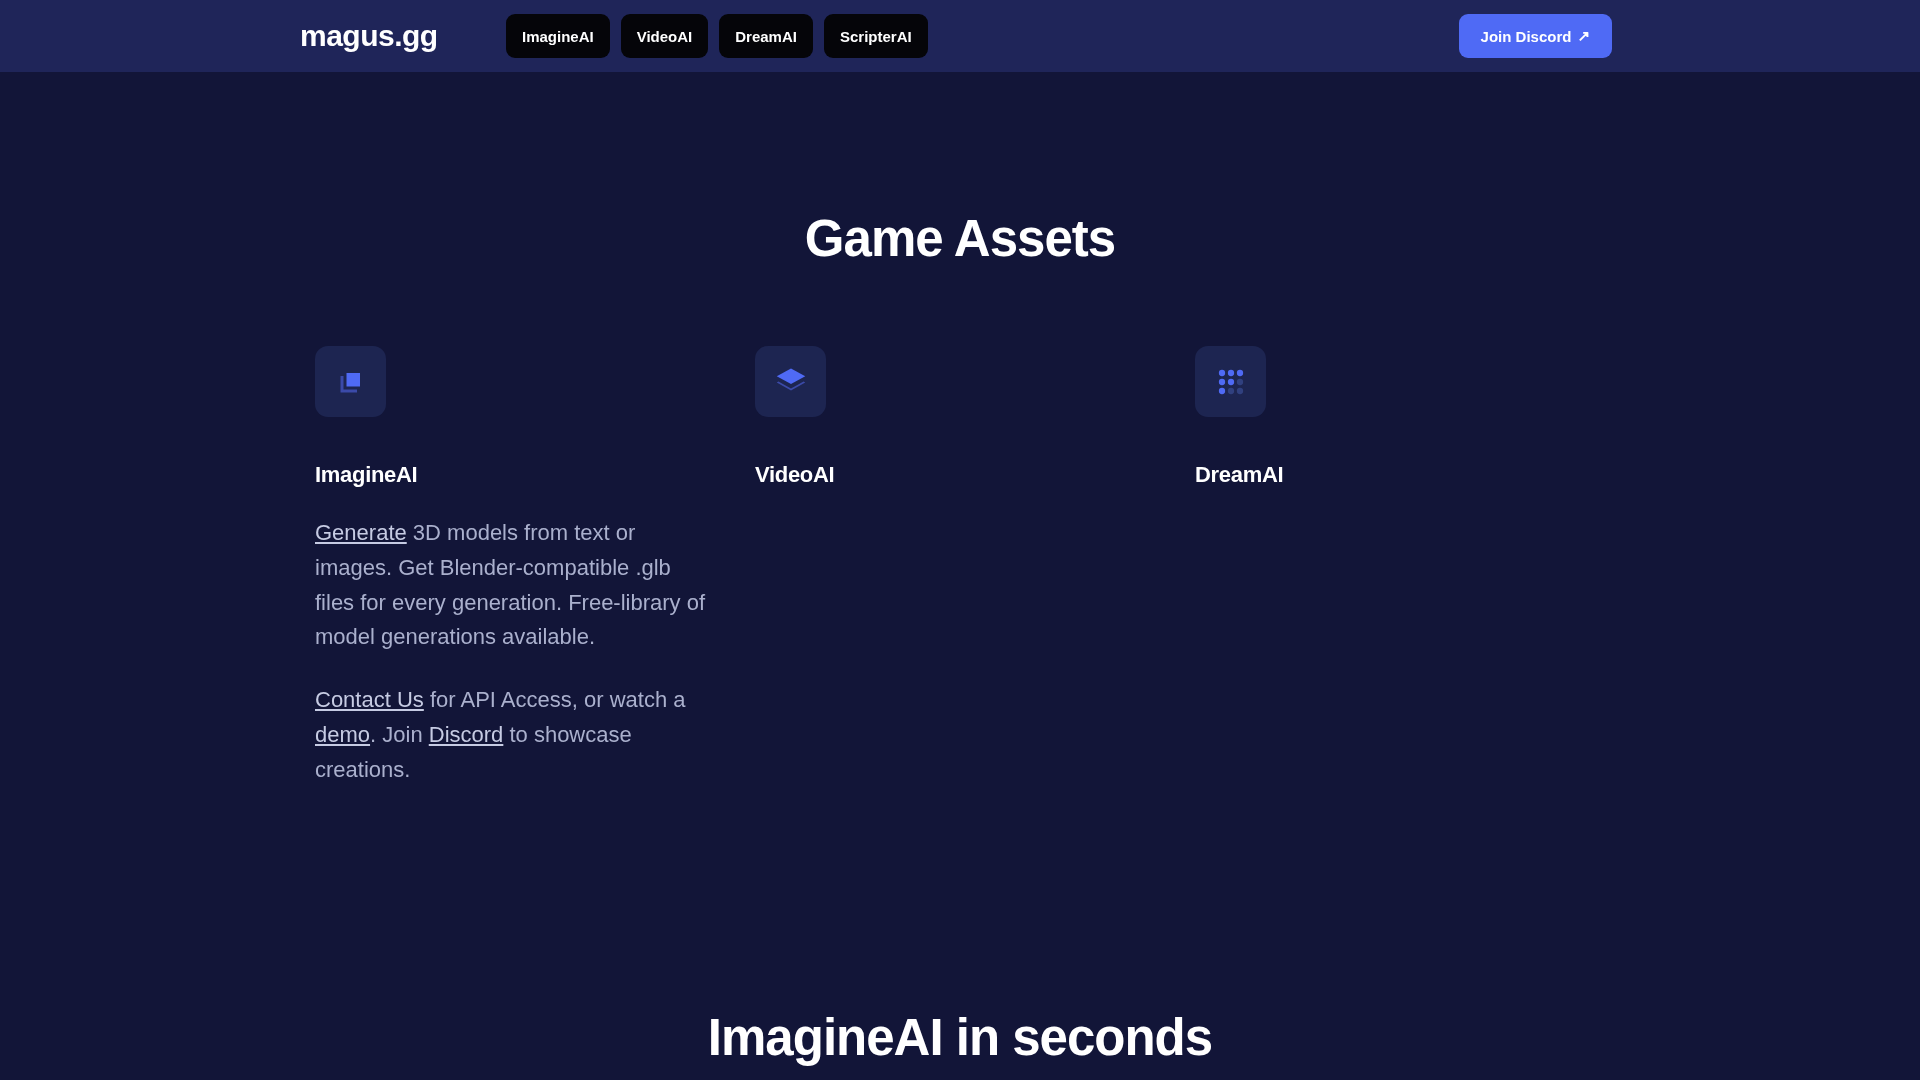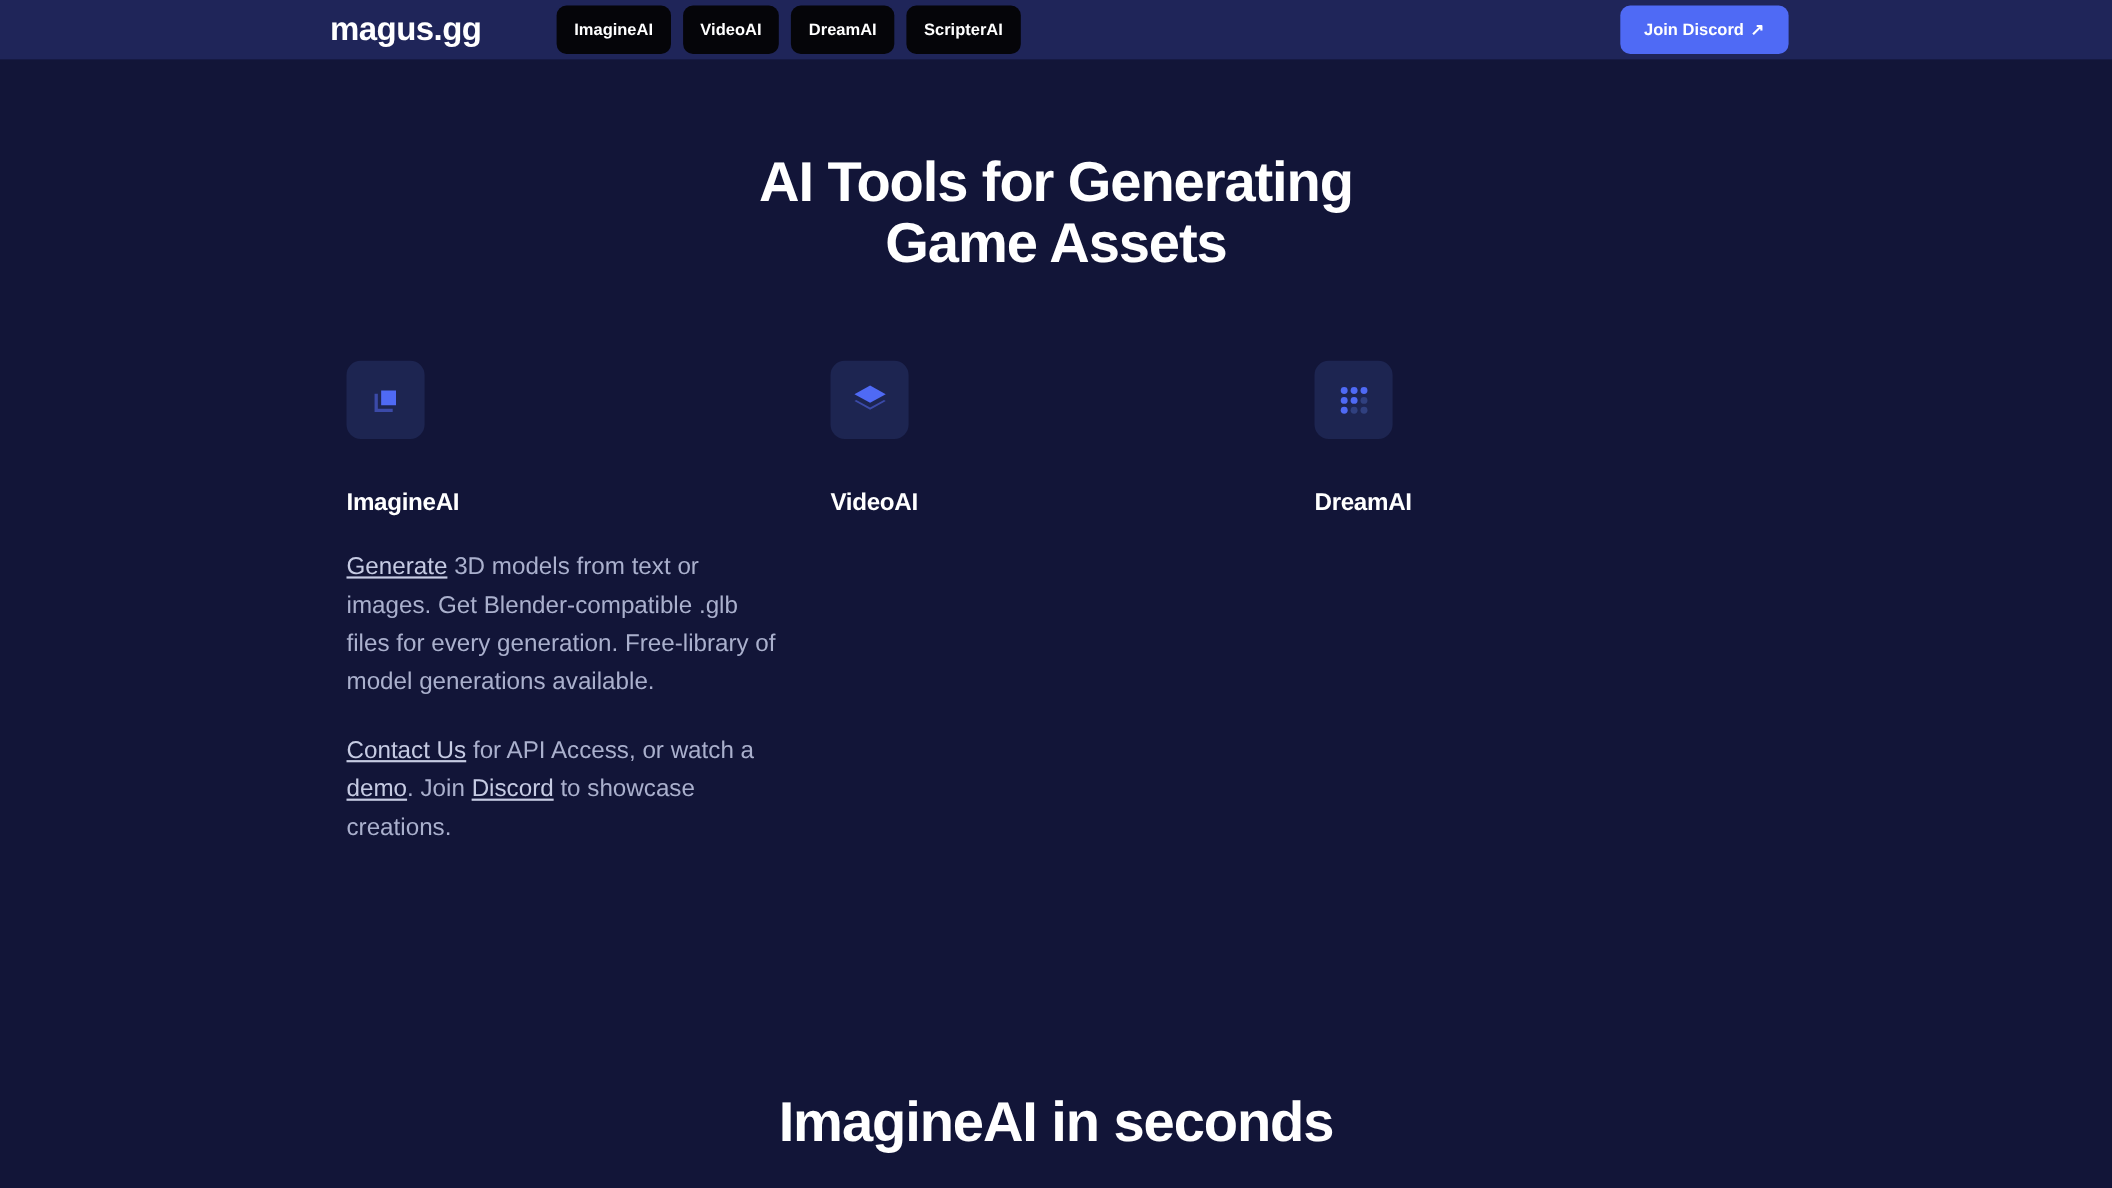--- a/index.html
+++ b/index.html
@@ -6,21 +6,21 @@
   html, body {
     width:1920px; height:1080px;
     background:#121538;
     font-family:"Liberation Sans", sans-serif;
     overflow:hidden;
   }
 
   
   .header{
     position:relative;
-    width:1920px; height:54px;
+    width:1920px; height:72px;
     background:#1f2559;
     display:flex; align-items:center;
   }
   .brand{
     position:absolute; left:300px; top:50%;
     transform:translateY(-50%);
     font-size:30px; font-weight:700; color:#ffffff;
     letter-spacing:-0.5px; white-space:nowrap;
   }
   .nav{
@@ -31,21 +31,21 @@
   .nav-btn{
     background:#050509; color:#ffffff;
     border:none; border-radius:9px;
     height:44px; padding:0 16px;
     font-family:"Liberation Sans", sans-serif;
     font-size:15px; font-weight:700;
     cursor:pointer; white-space:nowrap;
     display:flex; align-items:center; justify-content:center;
   }
   .discord-btn{
-    position:absolute; right:294px; top:50%;
+    position:absolute; right:308px; top:50%;
     transform:translateY(-50%);
     background:#4f6af5; color:#ffffff;
     border:none; border-radius:9px;
     height:44px; padding:0 22px;
     font-family:"Liberation Sans", sans-serif;
     font-size:15px; font-weight:700;
     cursor:pointer; white-space:nowrap;
     display:flex; align-items:center; gap:6px;
   }
   .discord-btn .arrow{ font-size:15px; font-weight:700; }
@@ -125,21 +125,21 @@
 
   <button class="discord-btn">
     <span>Join Discord</span>
     <span class="arrow">↗</span>
   </button>
 
 </div>
 
 <section class="hero">
   <h1>
-    <span>AI Tools for Generating</span><br>
+    <br>
     <span>Game Assets</span>
   </h1>
 </section>
 
 <section class="cards">
 
   <div class="card">
     <div class="icon-tile">
       <svg width="36" height="36" viewBox="0 0 24 24" aria-hidden="true">
         <path d="M9 15h9V6H9v9z" fill="#4f6af5"></path>

